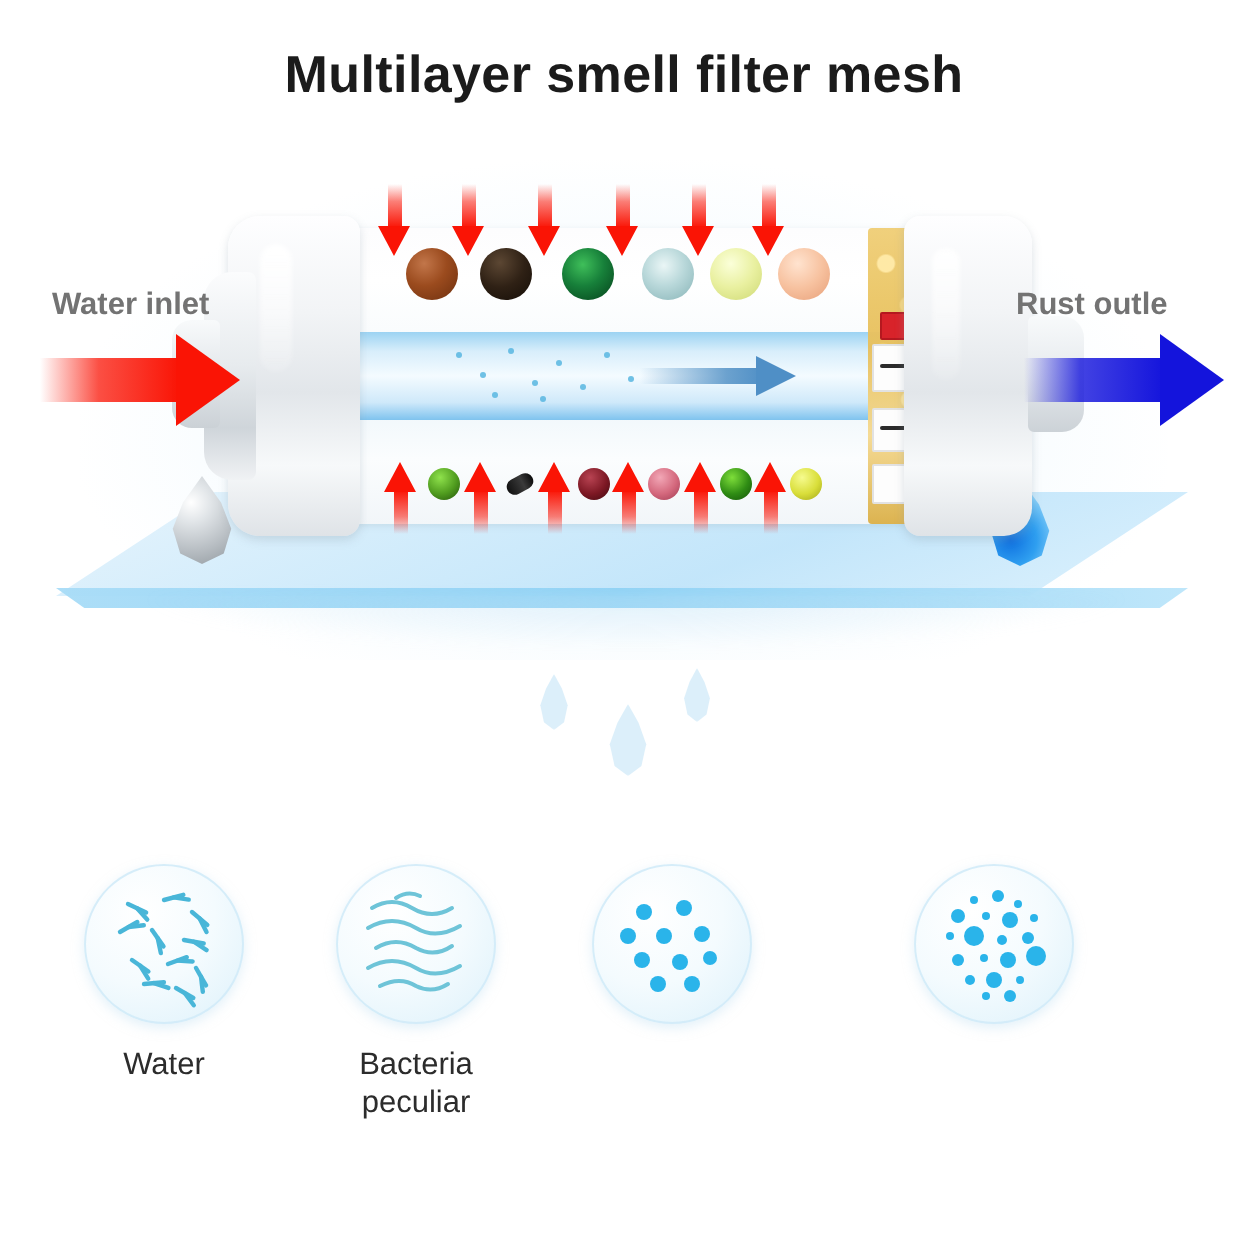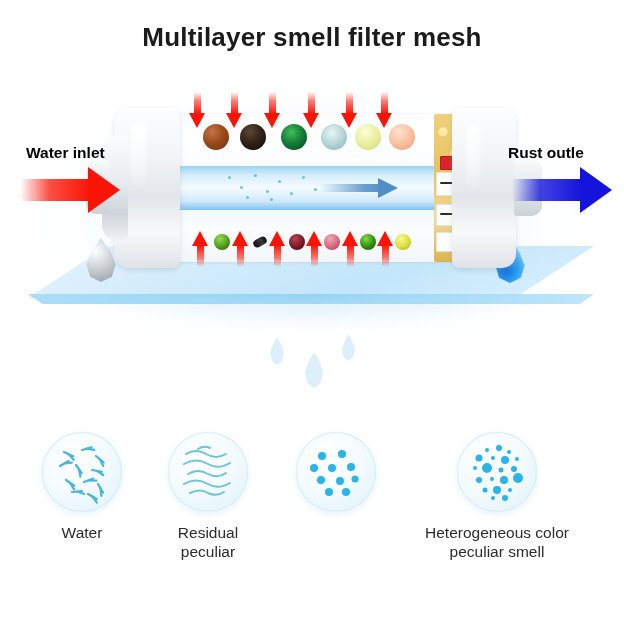--- a/index.html
+++ b/index.html
@@ -160,21 +160,21 @@
   .bigarrow{position:absolute;height:46px;}
   .bigarrow .body{position:absolute;left:0;top:12px;height:22px;}
   .bigarrow .tip{position:absolute;right:0;top:0;width:0;height:0;border-top:23px solid transparent;border-bottom:23px solid transparent;}
   .arrow-in{left:20px;top:167px;width:100px;}
   .arrow-in .body{width:70px;background:linear-gradient(90deg,rgba(250,20,5,0) 0%,rgba(250,20,5,.75) 42%,#fa1405 100%);}
   .arrow-in .tip{border-left:32px solid #fa1405;}
   .arrow-out{left:512px;top:167px;width:100px;}
   .arrow-out .body{width:70px;background:linear-gradient(90deg,rgba(20,20,220,0) 0%,rgba(20,20,220,.8) 40%,#1414dc 100%);}
   .arrow-out .tip{border-left:32px solid #1414dc;}
 
-  .lbl{position:absolute;font-size:15.5px;font-weight:bold;color:#000000;white-space:nowrap;}
+  .lbl{position:absolute;font-size:15.5px;font-weight:bold;color:#737373;white-space:nowrap;}
   .lbl-in{left:26px;top:144px;}
   .lbl-out{left:508px;top:144px;}
 
   
   .fall{position:absolute;background:#cfe9f8;opacity:.72;
     clip-path:polygon(50% 0%,72% 26%,88% 56%,78% 86%,50% 100%,22% 86%,12% 56%,28% 26%);
     filter:blur(.4px);
   }
 
   
@@ -404,21 +404,21 @@
             <path d="M18 22 q10 -6 20 0 q10 6 20 0"></path>
             <path d="M16 32 q12 -7 24 0 q10 6 22 -1"></path>
             <path d="M20 42 q10 -6 20 0 q9 5 18 -1"></path>
             <path d="M16 52 q12 -7 24 0 q10 6 22 -1"></path>
             <path d="M22 61 q10 -5 18 0 q8 4 16 -1"></path>
             <path d="M30 17 q6 -4 12 -1"></path>
           </g>
         </svg>
       </div>
       <div class="icap">
-        <div>Residual</div>
+        <div>Bacteria</div>
         <div>peculiar</div>
       </div>
     </div>
 
     <div class="icon-item" style="left:256px;top:0;">
       <div class="bubble">
         <svg width="80" height="80" viewBox="0 0 80 80">
           <g fill="#2ab4ea">
             <circle cx="26" cy="24" r="4"></circle>
               <circle cx="46" cy="22" r="4"></circle>
@@ -455,20 +455,16 @@
               <circle cx="47" cy="48" r="4"></circle>
               <circle cx="61" cy="46" r="5"></circle>
             <circle cx="28" cy="58" r="2.5"></circle>
               <circle cx="40" cy="58" r="4"></circle>
               <circle cx="53" cy="58" r="2"></circle>
             <circle cx="36" cy="66" r="2"></circle>
               <circle cx="48" cy="66" r="3"></circle>
           </g>
         </svg>
       </div>
-      <div class="icap">
-        <div>Heterogeneous color</div>
-        <div>peculiar smell</div>
-      </div>
     </div>
 
   </div>
 </div>
 
 </body></html>

